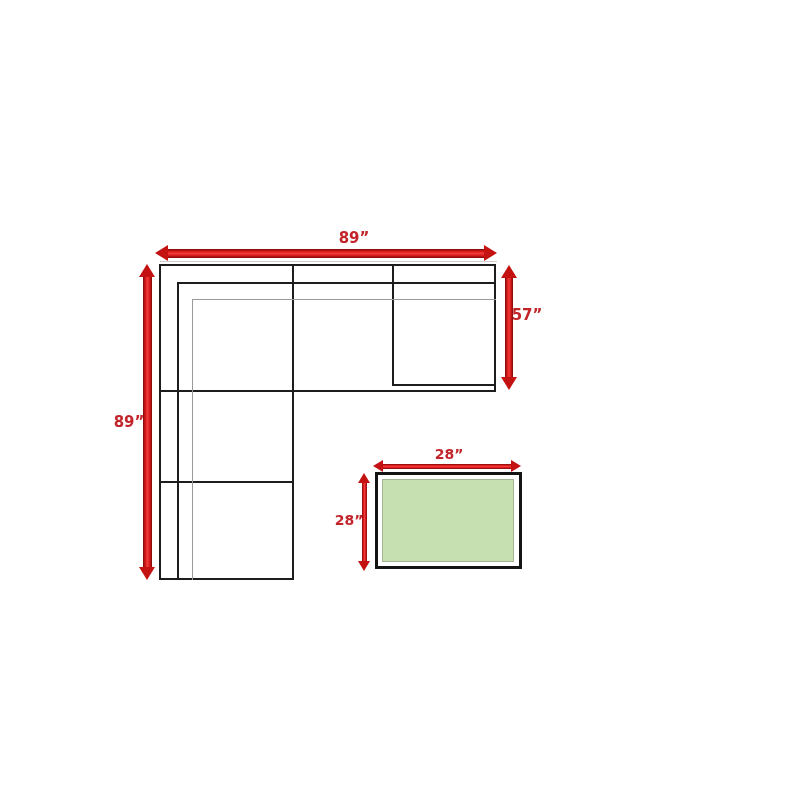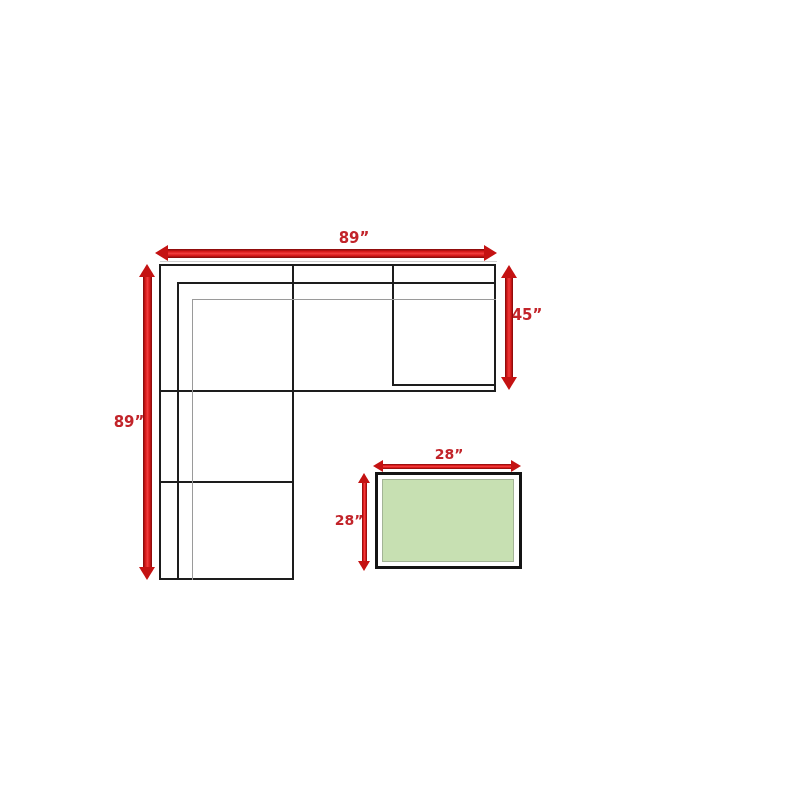--- a/index.html
+++ b/index.html
@@ -96,21 +96,21 @@
   <div class="shaft-h" id="arr-top-shaft"></div>
   <div class="ah" id="arr-top-l"></div>
   <div class="ah" id="arr-top-r"></div>
   <div id="arr-top-shadow" style="position:absolute;"></div>
 
   <div class="dim" id="lab-left">89”</div>
   <div class="shaft-v" id="arr-left-shaft"></div>
   <div class="ah" id="arr-left-u"></div>
   <div class="ah" id="arr-left-d"></div>
 
-  <div class="dim" id="lab-right">45”</div>
+  <div class="dim" id="lab-right">57”</div>
   <div class="shaft-v" id="arr-right-shaft"></div>
   <div class="ah" id="arr-right-u"></div>
   <div class="ah" id="arr-right-d"></div>
 
   <div class="ln" id="sofa-top"></div>
   <div class="ln" id="sofa-right"></div>
   <div class="ln" id="sofa-seam"></div>
   <div class="ln" id="sofa-lower-right"></div>
   <div class="ln" id="sofa-bottom"></div>
   <div class="ln" id="sofa-left"></div>

